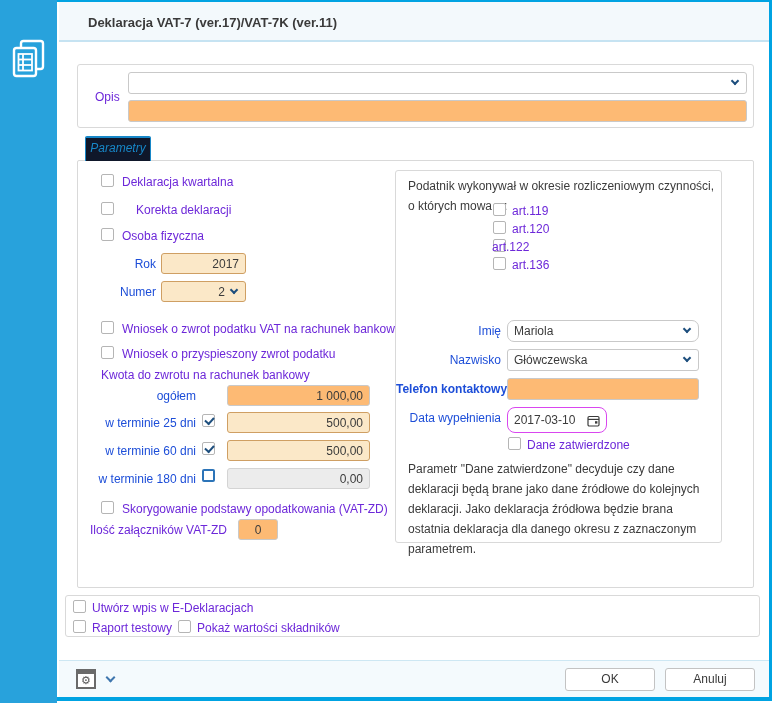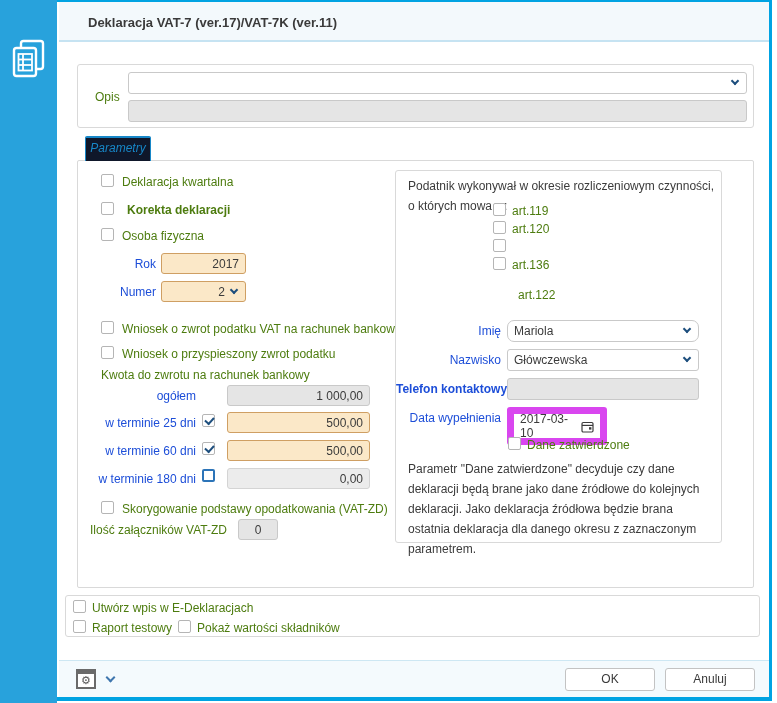--- a/index.html
+++ b/index.html
@@ -13,23 +13,23 @@
            border-top:2px solid #00a3e2; border-right:3px solid #00a3e2; border-bottom:4px solid #00a3e2; }
   .titlebar { left:59px; top:2px; width:710px; height:40px; background:#f3f9fc;
               border-bottom:2px solid #c6e3f2; }
   .title { position:absolute; left:29px; top:13px; font-weight:bold; font-size:13px; color:#3a3a3a; white-space:nowrap; }
   .groupbox { border:1px solid #d9d9d9; border-radius:3px; background:#fff; }
   .tab { left:85px; top:136px; width:66px; height:25px; background:#0f172a; z-index:3;
          border:1px solid #1787c8; border-top-width:2px; border-bottom:none;
          border-radius:2px 2px 0 0; color:#1787c8; text-align:center; line-height:21px;font-style:italic; }
   .tabbox { left:77px; top:160px; width:677px; height:428px; border:1px solid #d9d9d9; border-radius:2px; background:#fff; }
   .panel { left:395px; top:170px; width:327px; height:373px; border:1px solid #d9d9d9; border-radius:3px; background:#fff; }
-  .lbl { position:absolute; white-space:nowrap; color:#4d7c0f; }
+  .lbl { position:absolute; white-space:nowrap; color:#6d28d9; }
   .rlbl { position:absolute; text-align:right; white-space:nowrap; color:#1d4ed8; }
-  .inp { position:absolute; border:1px solid #c9c9c9; border-radius:3px; background:#e5e5e5;
+  .inp { position:absolute; border:1px solid #c9c9c9; border-radius:3px; background:#fdba74;
          font: 12px "Liberation Sans", sans-serif; color:#3b3b3b; padding:0 6px; outline:none; }
   .inp.right { text-align:right; }
   .inp.peach { background:#fbe8c8; border-color:#cf9f63; }
   .inp.dis { background:#ececec; border-color:#d4d4d4; }
   .inp.ctr { text-align:center; }
   .combo { position:absolute; border:1px solid #c9c9c9; border-radius:3px; background:#fff;
            display:flex; align-items:center; padding:0 20px 0 6px; }
   .combo.peach { background:#fbe8c8; border-color:#cf9f63; justify-content:flex-end; }
   .chev { position:absolute; right:8px; top:50%; width:6px; height:6px; margin-top:-5px;
           border-right:2px solid #1d4e7d; border-bottom:2px solid #1d4e7d; transform:rotate(45deg); }
@@ -39,21 +39,21 @@
           border-left:2px solid #1d4e7d; border-bottom:2px solid #1d4e7d; transform:rotate(-48deg); }
   .note { position:absolute; line-height:20px; color:#3b3b3b; }
   .footer { left:59px; top:660px; width:710px; height:37px; background:#f4fafd; border-top:1px solid #cde7f3; }
   .btn { position:absolute; width:90px; height:23px; background:#fff; border:1px solid #c3c3c3;
          border-radius:3px; text-align:center; line-height:21px; font-size:12px; color:#3a3a3a; cursor:default; }
   .gearwin { position:absolute; left:76px; top:669px; width:20px; height:20px; border:2px solid #6a6a6a; background:#fff; }
   .gbar { display:block; height:3px; background:#6a6a6a; }
   .gchar { display:block; text-align:center; font-size:11px; line-height:13px; color:#555; }
   .exp { position:absolute; left:107px; top:674px; width:7px; height:7px;
          border-right:2px solid #3f76ae; border-bottom:2px solid #3f76ae; transform:rotate(45deg); }
-  .datefld { position:absolute; border:7px solid #d946ef; border-radius:3px; background:#fff;
+  .datefld { position:absolute; border:1px solid #d946ef; border-radius:8px; background:#fff;
              display:flex; align-items:center; justify-content:space-between; padding:12px 6px; }
 </style>
 </head>
 <body>
 
 <div id="app">
 
   <div class="abs frame"></div>
   <div class="abs sidebar">
     <span class="abs" style="left:9px; top:38px;">
@@ -80,21 +80,21 @@
   </div>
   <input class="inp" style="left: 128px; top: 100px; width: 619px; height: 22px;" value="">
 
   <div class="abs tab">Parametry</div>
   <div class="abs tabbox"></div>
 
   <span class="cb" style="left:101px; top:174px;"></span>
   <div class="lbl" style="left:122px; top:175px;">Deklaracja kwartalna</div>
 
   <span class="cb" style="left:101px; top:202px;"></span>
-  <div class="lbl" style="left:127px; top:203px;font-weight:bold;">Korekta deklaracji</div>
+  <div class="lbl" style="left:136px; top:203px;">Korekta deklaracji</div>
 
   <span class="cb" style="left:101px; top:228px;"></span>
   <div class="lbl" style="left:122px; top:229px;">Osoba fizyczna</div>
 
   <div class="rlbl" style="left:90px; top:257px; width:66px;">Rok</div>
   <input class="inp right peach" style="left: 161px; top: 253px; width: 85px; height: 21px;" value="2017">
 
   <div class="rlbl" style="left:90px; top:285px; width:66px;">Numer</div>
   <div class="combo peach" style="left:161px; top:281px; width:85px; height:21px;">
     <span>2</span>
@@ -131,21 +131,21 @@
   <input class="inp ctr" style="left: 238px; top: 519px; width: 40px; height: 21px;" value="0">
 
   <div class="abs panel"></div>
   <div class="note" style="left:408px; top:176px; width:312px;">Podatnik wykonywał w okresie rozliczeniowym czynności, o których mowa w:</div>
 
   <span class="cb" style="left:493px; top:203px;"></span>
   <div class="lbl" style="left:512px; top:204px;">art.119</div>
   <span class="cb" style="left:493px; top:221px;"></span>
   <div class="lbl" style="left:512px; top:222px;">art.120</div>
   <span class="cb" style="left:493px; top:239px;"></span>
-  <div class="lbl" style="left:518px; top:240px;margin-top:48px;">art.122</div>
+  <div class="lbl" style="left:492px; top:240px;">art.122</div>
   <span class="cb" style="left:493px; top:257px;"></span>
   <div class="lbl" style="left:512px; top:258px;">art.136</div>
 
   <div class="rlbl" style="left:396px; top:324px; width:105px;">Imię</div>
   <div class="combo" style="left:507px; top:320px; width:192px; height:22px;border-radius:7px;">
     <span>Mariola</span>
     <span class="chev"></span>
   </div>
 
   <div class="rlbl" style="left:396px; top:353px; width:105px;">Nazwisko</div>

